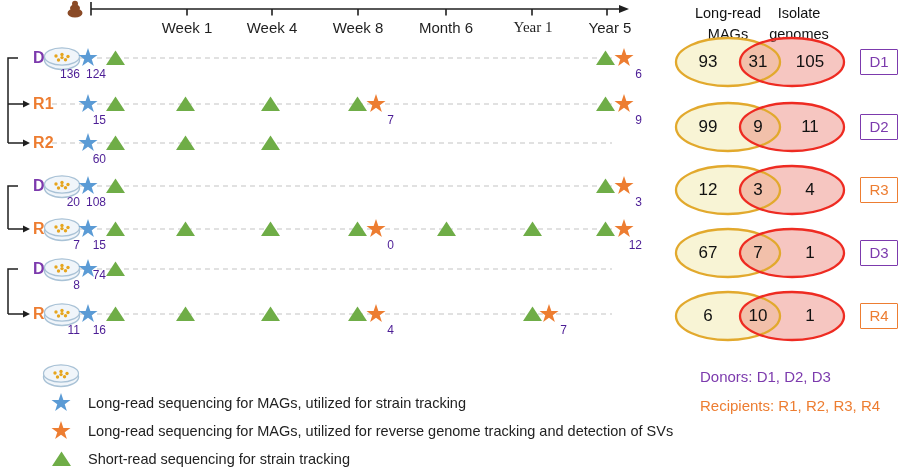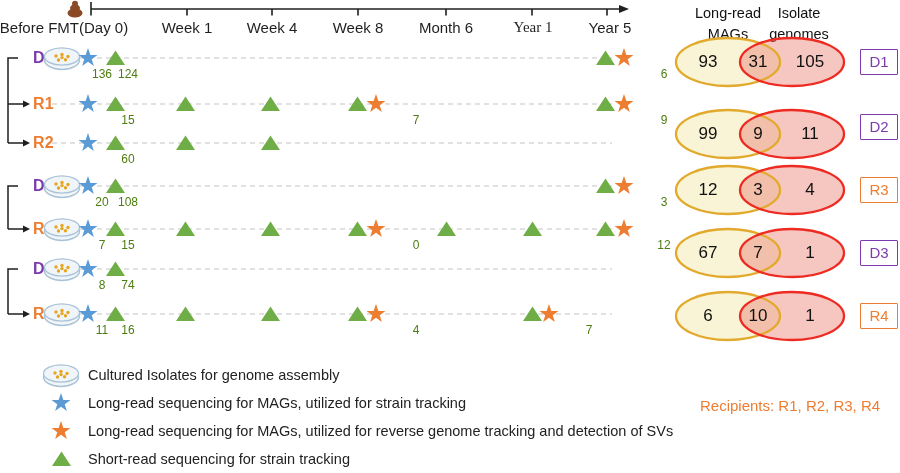--- a/index.html
+++ b/index.html
@@ -3,21 +3,21 @@
 <meta charset="utf-8">
 <style>
   html,body{margin:0;padding:0;background:#ffffff;}
   #stage{
     position:relative;width:900px;height:473px;background:#ffffff;overflow:hidden;
     font-family:"Liberation Sans", sans-serif;color:#1f1f1f;
   }
   .abs{position:absolute;}
   .axis-label{position:absolute;top:19px;font-size:15px;color:#1f1f1f;transform:translateX(-50%);white-space:nowrap;}
   .row-label{position:absolute;font-size:16px;font-weight:bold;transform:translateY(-50%);letter-spacing:0.2px;}
-  .marker-count{position:absolute;font-size:12px;color:#4d7c0f;width:36px;text-align:center;margin-left:40px;}
+  .marker-count{position:absolute;font-size:12px;color:#4c1d95;width:36px;text-align:right;}
   .venn-num{position:absolute;font-size:17px;color:#111;width:44px;text-align:center;transform:translate(-50%,-50%);}
   .venn-header{position:absolute;top:3px;font-size:14.5px;line-height:21px;text-align:center;transform:translateX(-50%);white-space:pre-line;color:#111;}
   .tag-box{position:absolute;left:860px;width:36px;height:24px;border-width:1.6px;border-style:solid;border-radius:1px;
     font-size:15px;text-align:center;line-height:24px;background:#fff;}
   .legend-text{position:absolute;left:88px;font-size:14.5px;color:#222;white-space:nowrap;transform:translateY(-50%);}
   .note{position:absolute;left:700px;font-size:15px;white-space:nowrap;}
 </style>
 </head>
 <body>
 
@@ -50,21 +50,20 @@
       <polygon points="23,310.5 30,314 23,317.5" fill="#1f1f1f"></polygon>
       <line x1="52" y1="58" x2="612" y2="58" stroke="#C4C4C4" stroke-width="1.2" stroke-dasharray="5,4"></line>
       <line x1="52" y1="104" x2="612" y2="104" stroke="#C4C4C4" stroke-width="1.2" stroke-dasharray="5,4"></line>
       <line x1="52" y1="143" x2="612" y2="143" stroke="#C4C4C4" stroke-width="1.2" stroke-dasharray="5,4"></line>
       <line x1="52" y1="186" x2="612" y2="186" stroke="#C4C4C4" stroke-width="1.2" stroke-dasharray="5,4"></line>
       <line x1="52" y1="229" x2="612" y2="229" stroke="#C4C4C4" stroke-width="1.2" stroke-dasharray="5,4"></line>
       <line x1="52" y1="269" x2="612" y2="269" stroke="#C4C4C4" stroke-width="1.2" stroke-dasharray="5,4"></line>
       <line x1="52" y1="314" x2="612" y2="314" stroke="#C4C4C4" stroke-width="1.2" stroke-dasharray="5,4"></line>
     </svg>
   <div id="dyn" class="abs" style="left:0;top:0;width:900px;height:473px;">
-      <div class="axis-label" style="left: 64px;">Before FMT(Day 0)</div>
       <div class="axis-label" style="left: 187px;">Week 1</div>
       <div class="axis-label" style="left: 272px;">Week 4</div>
       <div class="axis-label" style="left: 358px;">Week 8</div>
       <div class="axis-label" style="left: 446px;">Month 6</div>
       <div class="axis-label" style="left: 533px; font-family: Liberation Serif, serif;">Year 1</div>
       <div class="axis-label" style="left: 610px;">Year 5</div>
       <div class="row-label" style="left: 33px; top: 58px; color: rgb(124, 58, 173);">D1</div>
       <div class="abs" style="left: 43px; top: 43px;"><svg width="38" height="28" viewBox="0 0 38 28">
           <ellipse cx="19" cy="17" rx="17.5" ry="9.5" fill="#F0F5FA" stroke="#A9C2D6" stroke-width="1.4"></ellipse>
             <ellipse cx="19" cy="13.5" rx="17.5" ry="8.7" fill="#F0F5FA" stroke="#A9C2D6" stroke-width="1.2"></ellipse>
@@ -211,21 +210,21 @@
           <circle cx="19" cy="11.5" r="1.7" fill="#E6A51E"></circle>
           <circle cx="25" cy="13.5" r="1.7" fill="#E6A51E"></circle>
           <circle cx="15.5" cy="17" r="1.7" fill="#E6A51E"></circle>
           <circle cx="22.5" cy="16.8" r="1.7" fill="#E6A51E"></circle>
           <circle cx="19" cy="14.6" r="1.7" fill="#E6A51E"></circle>
         </svg></div>
       <div class="marker-count" style="left: 44px; top: 278px;">8</div>
       <div class="abs" style="left: 78px; top: 258.5px;"><svg width="20" height="19" viewBox="0 0 20 19">
           <polygon points="10,0 12.36,6.91 19.51,6.91 13.73,11.18 15.88,18.09 10,13.82 4.12,18.09 6.27,11.18 0.49,6.91 7.64,6.91" fill="#5B9BD5"></polygon>
         </svg></div>
-      <div class="marker-count" style="left: 70px; top: 278px;">74</div>
+      <div class="marker-count" style="left: 70px; top: 268px;">74</div>
       <div class="abs" style="left: 105.5px; top: 260.5px;"><svg width="19" height="15" viewBox="0 0 19 15">
           <polygon points="9.5,0.5 19,15 0,15" fill="#6FAD47"></polygon>
         </svg></div>
       <div class="row-label" style="left: 33px; top: 314px; color: rgb(237, 125, 49);">R4</div>
       <div class="abs" style="left: 43px; top: 299px;"><svg width="38" height="28" viewBox="0 0 38 28">
           <ellipse cx="19" cy="17" rx="17.5" ry="9.5" fill="#F0F5FA" stroke="#A9C2D6" stroke-width="1.4"></ellipse>
             <ellipse cx="19" cy="13.5" rx="17.5" ry="8.7" fill="#F0F5FA" stroke="#A9C2D6" stroke-width="1.2"></ellipse>
           <circle cx="13" cy="13" r="1.7" fill="#E6A51E"></circle>
           <circle cx="19" cy="11.5" r="1.7" fill="#E6A51E"></circle>
           <circle cx="25" cy="13.5" r="1.7" fill="#E6A51E"></circle>
@@ -265,21 +264,21 @@
 MAGs</div>
       <div class="venn-header" style="left: 799px;">Isolate
 genomes</div>
       <div class="abs" style="left: 663px; top: 28px; width: 200px; height: 68px;"><svg width="200" height="68" viewBox="0 0 200 68">
          <ellipse cx="65" cy="34" rx="52" ry="24" fill="#F8F4D5"></ellipse>
          <ellipse cx="129" cy="34" rx="52" ry="24" fill="rgba(236,128,118,0.45)"></ellipse>
          <ellipse cx="65" cy="34" rx="52" ry="24" fill="none" stroke="#E2A92D" stroke-width="2.3"></ellipse>
          <ellipse cx="129" cy="34" rx="52" ry="24" fill="none" stroke="#EE2B22" stroke-width="2.3"></ellipse>
        </svg><div class="venn-num" style="left: 45px; top: 34px;">93</div><div class="venn-num" style="left: 95px; top: 34px;">31</div><div class="venn-num" style="left: 147px; top: 34px;">105</div></div>
       <div class="tag-box" style="top: 49px; border-color: rgb(124, 58, 173); color: rgb(124, 58, 173);">D1</div>
-      <div class="abs" style="left: 663px; top: 100px; width: 200px; height: 68px;"><svg width="200" height="68" viewBox="0 0 200 68">
+      <div class="abs" style="left: 663px; top: 93px; width: 200px; height: 68px;"><svg width="200" height="68" viewBox="0 0 200 68">
          <ellipse cx="65" cy="34" rx="52" ry="24" fill="#F8F4D5"></ellipse>
          <ellipse cx="129" cy="34" rx="52" ry="24" fill="rgba(236,128,118,0.45)"></ellipse>
          <ellipse cx="65" cy="34" rx="52" ry="24" fill="none" stroke="#E2A92D" stroke-width="2.3"></ellipse>
          <ellipse cx="129" cy="34" rx="52" ry="24" fill="none" stroke="#EE2B22" stroke-width="2.3"></ellipse>
        </svg><div class="venn-num" style="left: 45px; top: 34px;">99</div><div class="venn-num" style="left: 95px; top: 34px;">9</div><div class="venn-num" style="left: 147px; top: 34px;">11</div></div>
       <div class="tag-box" style="top: 114px; border-color: rgb(124, 58, 173); color: rgb(124, 58, 173);">D2</div>
       <div class="abs" style="left: 663px; top: 156px; width: 200px; height: 68px;"><svg width="200" height="68" viewBox="0 0 200 68">
          <ellipse cx="65" cy="34" rx="52" ry="24" fill="#F8F4D5"></ellipse>
          <ellipse cx="129" cy="34" rx="52" ry="24" fill="rgba(236,128,118,0.45)"></ellipse>
          <ellipse cx="65" cy="34" rx="52" ry="24" fill="none" stroke="#E2A92D" stroke-width="2.3"></ellipse>
@@ -303,28 +302,28 @@
       <div class="abs" style="left: 42px; top: 360px;"><svg width="38" height="28" viewBox="0 0 38 28">
           <ellipse cx="19" cy="17" rx="17.5" ry="9.5" fill="#F0F5FA" stroke="#A9C2D6" stroke-width="1.4"></ellipse>
             <ellipse cx="19" cy="13.5" rx="17.5" ry="8.7" fill="#F0F5FA" stroke="#A9C2D6" stroke-width="1.2"></ellipse>
           <circle cx="13" cy="13" r="1.7" fill="#E6A51E"></circle>
           <circle cx="19" cy="11.5" r="1.7" fill="#E6A51E"></circle>
           <circle cx="25" cy="13.5" r="1.7" fill="#E6A51E"></circle>
           <circle cx="15.5" cy="17" r="1.7" fill="#E6A51E"></circle>
           <circle cx="22.5" cy="16.8" r="1.7" fill="#E6A51E"></circle>
           <circle cx="19" cy="14.6" r="1.7" fill="#E6A51E"></circle>
         </svg></div>
-      <div class="legend-text" style="top: 375px;">Cultured Isolates for genome assembly</div>
       <div class="abs" style="left: 51px; top: 392.5px;"><svg width="20" height="19" viewBox="0 0 20 19">
           <polygon points="10,0 12.36,6.91 19.51,6.91 13.73,11.18 15.88,18.09 10,13.82 4.12,18.09 6.27,11.18 0.49,6.91 7.64,6.91" fill="#5B9BD5"></polygon>
         </svg></div>
       <div class="legend-text" style="top: 403px;">Long-read sequencing for MAGs, utilized for strain tracking</div>
       <div class="abs" style="left: 51px; top: 420.5px;"><svg width="20" height="19" viewBox="0 0 20 19">
           <polygon points="10,0 12.36,6.91 19.51,6.91 13.73,11.18 15.88,18.09 10,13.82 4.12,18.09 6.27,11.18 0.49,6.91 7.64,6.91" fill="#ED7D31"></polygon>
         </svg></div>
       <div class="legend-text" style="top: 431px;">Long-read sequencing for MAGs, utilized for reverse genome tracking and detection of SVs</div>
       <div class="abs" style="left: 51.5px; top: 450.5px;"><svg width="19" height="15" viewBox="0 0 19 15">
           <polygon points="9.5,0.5 19,15 0,15" fill="#6FAD47"></polygon>
         </svg></div>
       <div class="legend-text" style="top: 459px;">Short-read sequencing for strain tracking</div>
     </div>
+  <div class="note" style="top: 368px; color: rgb(124, 58, 173);" id="note-donors">Donors: D1, D2, D3</div>
   <div class="note" style="top: 397px; color: rgb(237, 125, 49);" id="note-recipients">Recipients: R1, R2, R3, R4</div>
 </div>
 
 </body></html>

